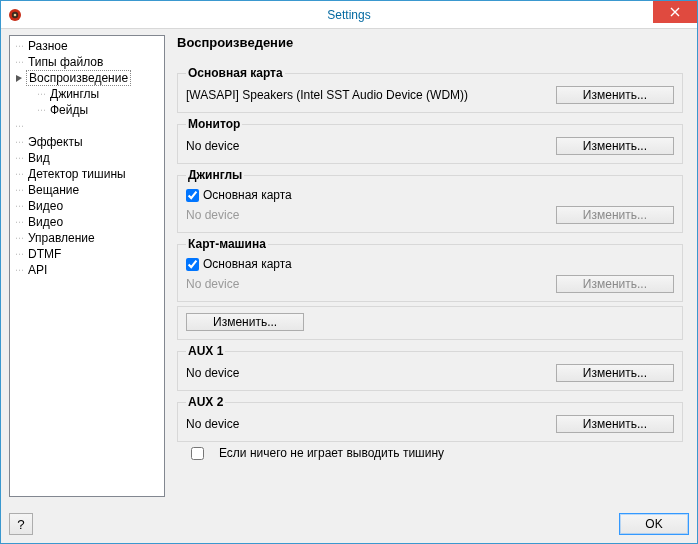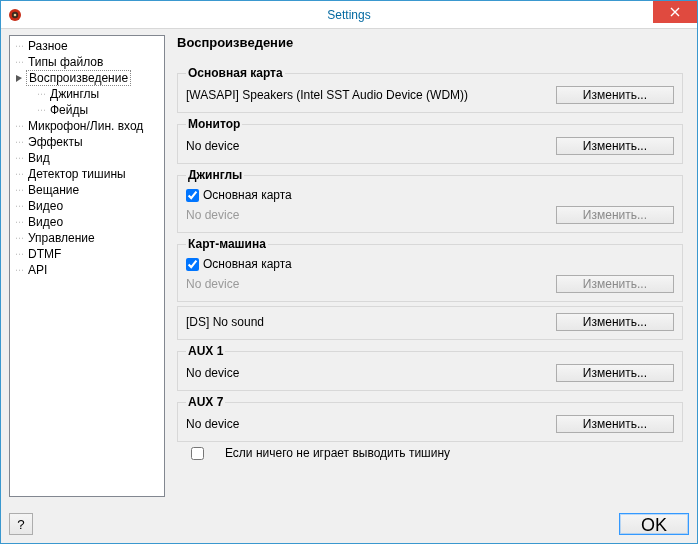--- a/index.html
+++ b/index.html
@@ -23,26 +23,26 @@
   .sections { flex:1; overflow:auto; padding-right:2px;margin-top:12px; }
   fieldset.group { border:1px solid #d8d8d8; margin:0 4px 4px 4px; padding:6px 8px 8px 8px; }
   fieldset.group legend { font-weight:bold; font-size:12px; padding:0 2px; }
   .row { display:flex; align-items:center; gap:8px; }
   .row .dev { flex:1; font-size:12px; }
   .row .dev.disabled { color:#9a9a9a; }
   .btn { min-width:86px; height:18px; border:1px solid #adadad; background:linear-gradient(#f5f5f5,#e8e8e8); font-size:12px; font-family:inherit; padding:0 26px; cursor:pointer; }
   .btn:disabled { color:#8a8a8a; cursor:default; }
   .chk { display:flex; align-items:center; gap:4px; margin-bottom:4px; font-size:12px; }
   .chk input { width:13px; height:13px; margin:0; }
-  .footer-opt { display:flex; align-items:center; gap:21px; margin:4px 0 0 12px; font-size:12px;padding-left:6px; }
+  .footer-opt { display:flex; align-items:center; gap:15px; margin:4px 0 0 12px; font-size:12px;padding-left:6px; }
   .footer-opt input { width:13px; height:13px; margin:0; }
   .bottombar { display:flex; align-items:center; padding:8px; gap:8px; }
   .bottombar .help { width:24px; height:22px; border:1px solid #adadad; background:linear-gradient(#f5f5f5,#e8e8e8); cursor:pointer; }
   .bottombar .spacer { flex:1; }
-  .bottombar .ok, .bottombar .cancel { min-width:70px; height:22px; border:1px solid #adadad; background:linear-gradient(#f5f5f5,#e8e8e8); font-size:18px; font-family:inherit; cursor:pointer; }
+  .bottombar .ok, .bottombar .cancel { min-width:70px; height:22px; border:1px solid #adadad; background:linear-gradient(#f5f5f5,#e8e8e8); font-size:12px; font-family:inherit; cursor:pointer; }
   .bottombar .ok { border-color:#3399ff; box-shadow:0 0 0 1px rgba(51,153,255,.3) inset;}
 </style>
 </head>
 <body>
 
 <div class="window">
   <div class="titlebar">
     <span class="icon">
       <svg viewBox="0 0 16 16">
           <circle cx="8" cy="8" r="6" fill="#c62c16"></circle>
@@ -79,21 +79,20 @@
       <div class="tree-item child">
           <span class="dots">⋯</span>
           <span class="label">Джинглы</span>
         </div>
       <div class="tree-item child">
           <span class="dots">⋯</span>
           <span class="label">Фейды</span>
         </div>
       <div class="tree-item">
           <span class="dots">⋯</span>
-          <span class="label">Микрофон/Лин. вход</span>
         </div>
       <div class="tree-item">
           <span class="dots">⋯</span>
           <span class="label">Эффекты</span>
         </div>
       <div class="tree-item">
           <span class="dots">⋯</span>
           <span class="label">Вид</span>
         </div>
       <div class="tree-item">
@@ -165,35 +164,34 @@
             <span>Основная карта</span>
           </label>
           <div class="row">
             <div class="dev disabled">No device</div>
             <button class="btn" disabled="">Изменить...</button>
           </div>
         </fieldset>
 
         <fieldset class="group">
           <div class="row">
-            <div class="dev">[DS] No sound</div>
             <button class="btn">Изменить...</button>
           </div>
         </fieldset>
 
         <fieldset class="group">
           <legend>AUX 1</legend>
           <div class="row">
             <div class="dev">No device</div>
             <button class="btn">Изменить...</button>
           </div>
         </fieldset>
 
         <fieldset class="group">
-          <legend>AUX 7</legend>
+          <legend>AUX 2</legend>
           <div class="row">
             <div class="dev">No device</div>
             <button class="btn">Изменить...</button>
           </div>
         </fieldset>
 
         <label class="footer-opt">
           <input type="checkbox" style="">
           <span>Если ничего не играет выводить тишину</span>
         </label>

